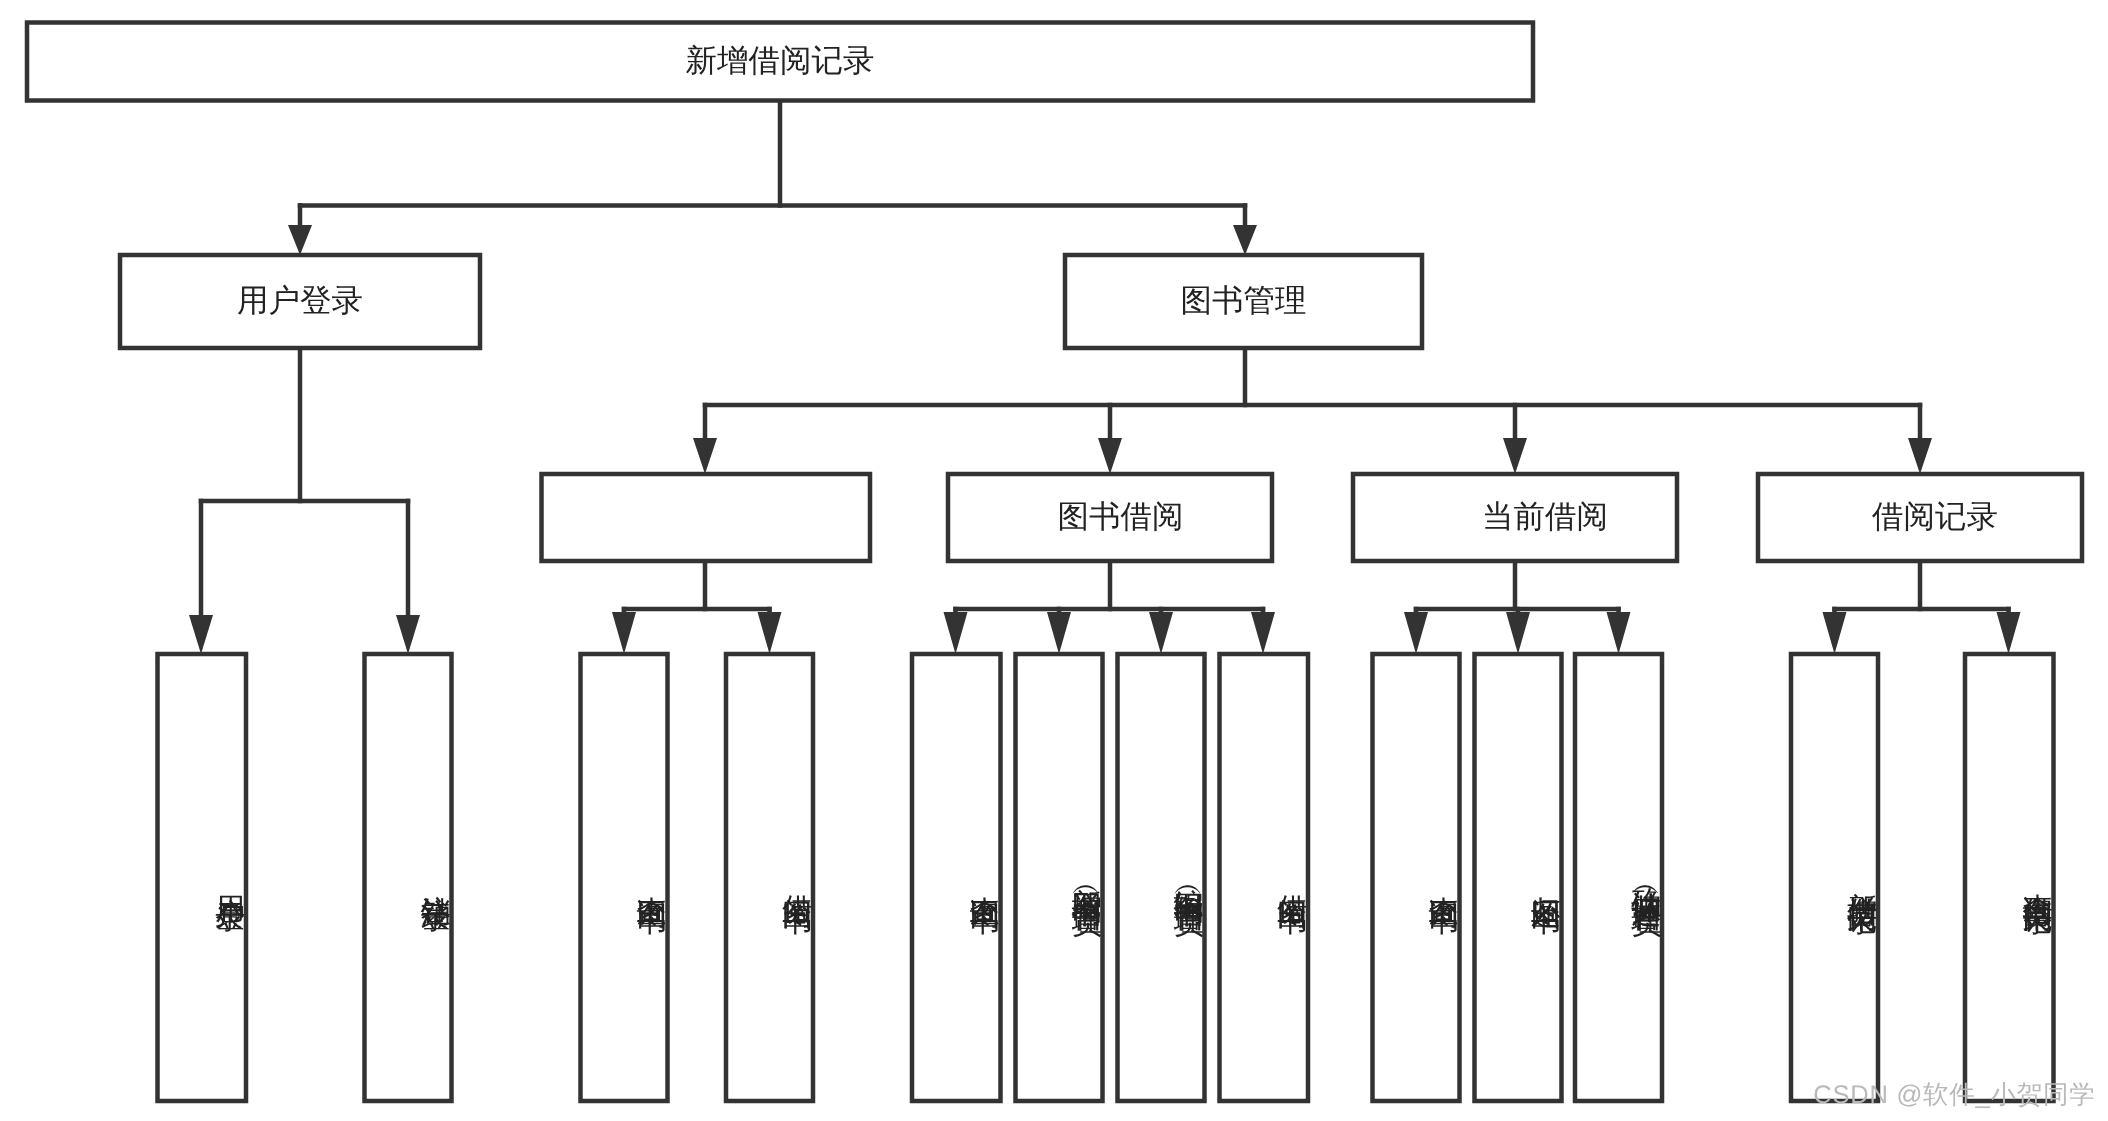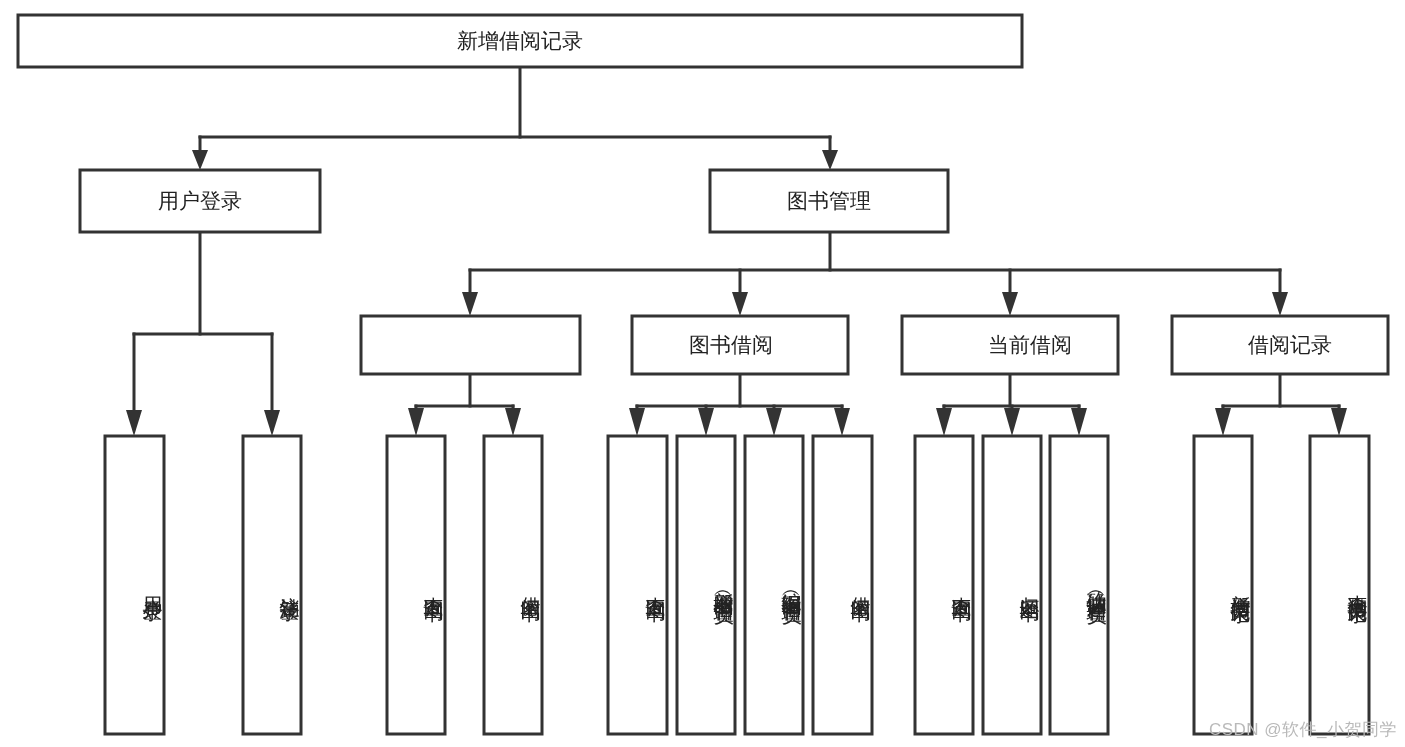--- a/index.html
+++ b/index.html
@@ -176,21 +176,21 @@
     <rect class="node-box" id="box-l4_cb_query" x="915" y="436" width="58" height="298"></rect>
     <rect class="node-box" id="box-l4_cb_return" x="983" y="436" width="58" height="298"></rect>
     <rect class="node-box" id="box-l4_cb_confirm" x="1050" y="436" width="58" height="298"></rect>
     <rect class="node-box" id="box-l4_br_add" x="1194" y="436" width="58" height="298"></rect>
     <rect class="node-box" id="box-l4_br_query" x="1310" y="436" width="59" height="298"></rect>
   </svg>
 
   <div class="node-label horizontal" id="label-root" style="left: 18px; top: 15px; width: 1004px; height: 52px;">新增借阅记录</div>
   <div class="node-label horizontal" id="label-l2_user_login" style="left: 80px; top: 170px; width: 240px; height: 62px;">用户登录</div>
   <div class="node-label horizontal" id="label-l2_book_mgmt" style="left: 710px; top: 170px; width: 238px; height: 62px;">图书管理</div>
-  <div class="node-label horizontal" id="label-l3_book_borrow" style="left: 631px; top: 316px; width: 200px; height: 58px;">图书借阅</div>
+  <div class="node-label horizontal" id="label-l3_book_borrow" style="left: 647px; top: 316px; width: 200px; height: 58px;">图书借阅</div>
   <div class="node-label horizontal" id="label-l3_current_borrow" style="left: 902px; top: 316px; width: 256px; height: 58px;">当前借阅</div>
   <div class="node-label horizontal" id="label-l3_borrow_record" style="left: 1172px; top: 316px; width: 236px; height: 58px;">借阅记录</div>
 
   <div class="node-label vertical" id="label-l4_user_login" style="left: 105px; top: 436px; width: 59px; height: 298px;">用户登录</div>
   <div class="node-label vertical" id="label-l4_logout" style="left: 243px; top: 436px; width: 58px; height: 298px;">注销登录</div>
   <div class="node-label vertical" id="label-l4_rec_query" style="left: 387px; top: 436px; width: 58px; height: 298px;">查询图书</div>
   <div class="node-label vertical" id="label-l4_rec_borrow" style="left: 484px; top: 436px; width: 58px; height: 298px;">借阅图书</div>
   <div class="node-label vertical" id="label-l4_bb_query" style="left: 608px; top: 436px; width: 59px; height: 298px;">查询图书</div>
   <div class="node-label vertical" id="label-l4_bb_add" style="left: 677px; top: 436px; width: 58px; height: 298px;">新增图书（管理员）</div>
   <div class="node-label vertical" id="label-l4_bb_edit" style="left: 745px; top: 436px; width: 58px; height: 298px;">编辑图书（管理员）</div>

